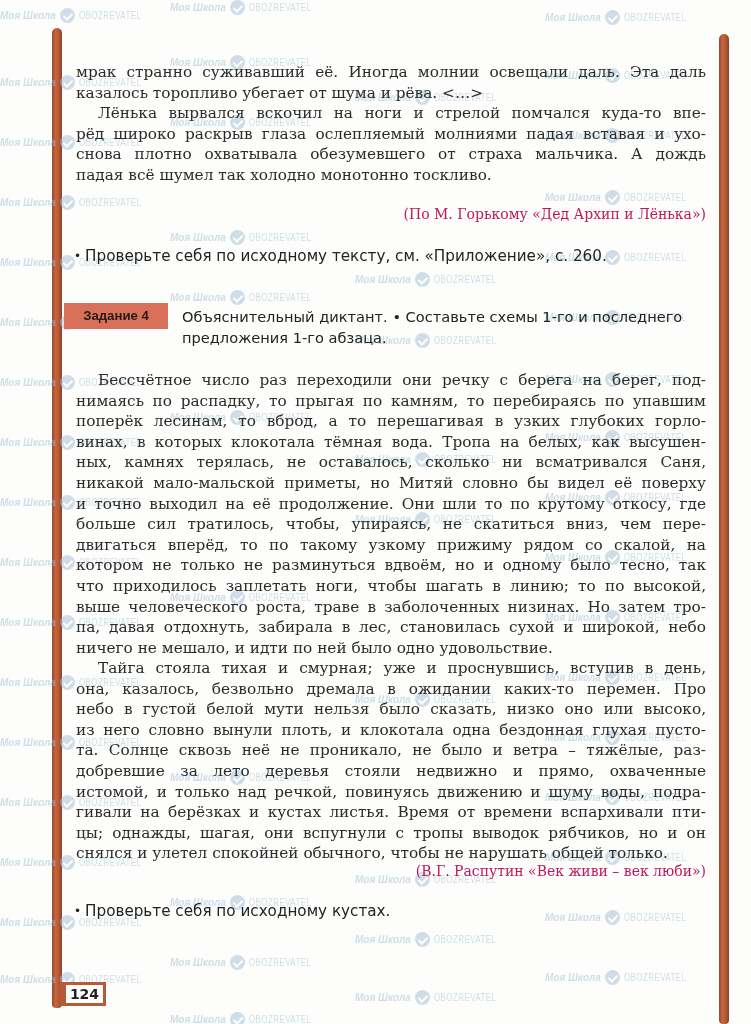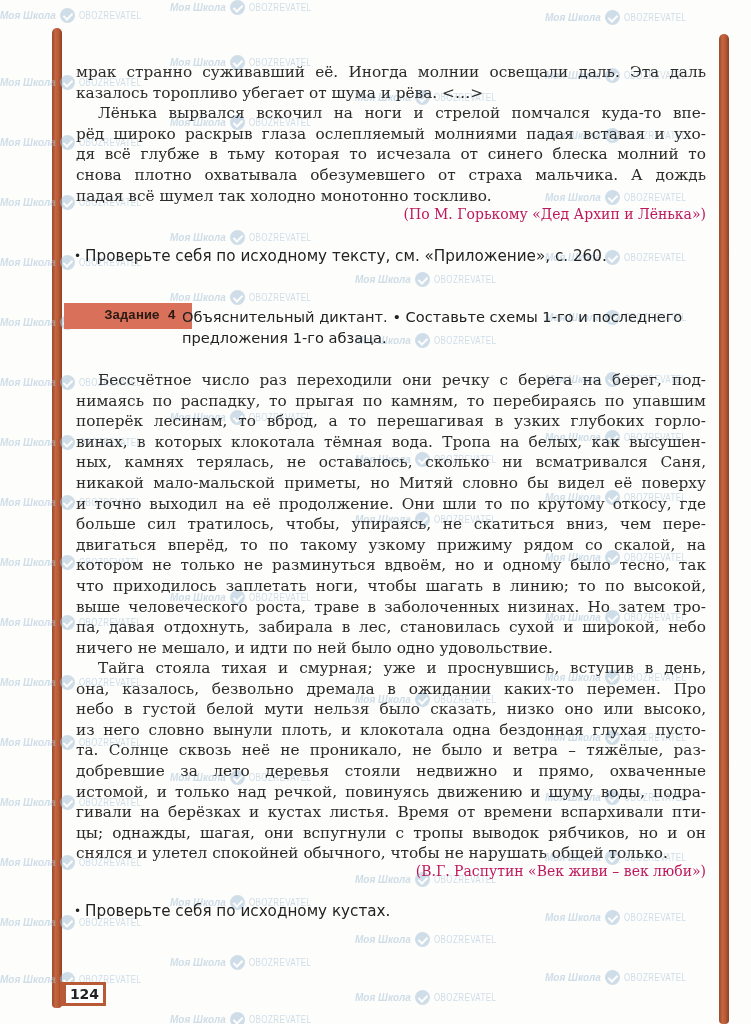--- a/index.html
+++ b/index.html
@@ -97,27 +97,26 @@
       z-index: 2;
     }
     .bullet { font-size: 12px; margin-right: 4px; vertical-align: 1px; }
 
     .task-label {
       position: absolute;
       left: 64px; top: 303px;
       width: 104px; height: 26px;
       background: #d9705a;
       color: #2a1a14;
-      font-family: Liberation Mono, monospace;
+      font-family: Liberation Sans, sans-serif;
       font-weight: bold;
       font-size: 13.2px;
       line-height: 26px;
       text-align: center;
       z-index: 2;
-      padding-left: 24px;
     }
     .task-text {
       position: absolute;
       left: 182px; top: 306px;
       width: 530px;
       font-family: "DejaVu Sans", "Liberation Sans", sans-serif;
       font-size: 14.6px;
       line-height: 21px;
       color: #222;
       z-index: 2;
@@ -416,21 +415,20 @@
       <span class="wm-school">Моя Школа</span>
       <span class="wm-logo"></span>
       <span class="wm-brand">OBOZREVATEL</span>
     </div>
 
   <div class="text" style="top:62px">
     <span class="line">мрак странно суживавший её. Иногда молнии освещали даль. Эта даль</span>
     <span class="line last">казалось торопливо убегает от шума и рёва. &lt;…&gt;</span>
     <span class="line indent">Лёнька вырвался вскочил на ноги и стрелой помчался куда-то впе-</span>
     <span class="line">рёд широко раскрыв глаза ослепляемый молниями падая вставая и ухо-</span>
-    <span class="line">дя всё глубже в тьму которая то исчезала от синего блеска молний то</span>
     <span class="line">снова плотно охватывала обезумевшего от страха мальчика. А дождь</span>
     <span class="line last">падая всё шумел так холодно монотонно тоскливо.</span>
   </div>
   <div class="source" style="top:206px">(По М. Горькому «Дед Архип и Лёнька»)</div>
 
   <div class="check" style="top:247px">
     <span class="bullet">•</span><span>Проверьте себя по исходному тексту, см. «Приложение», с. 260.</span>
   </div>
 
   <div class="task-label">Задание 4</div>

